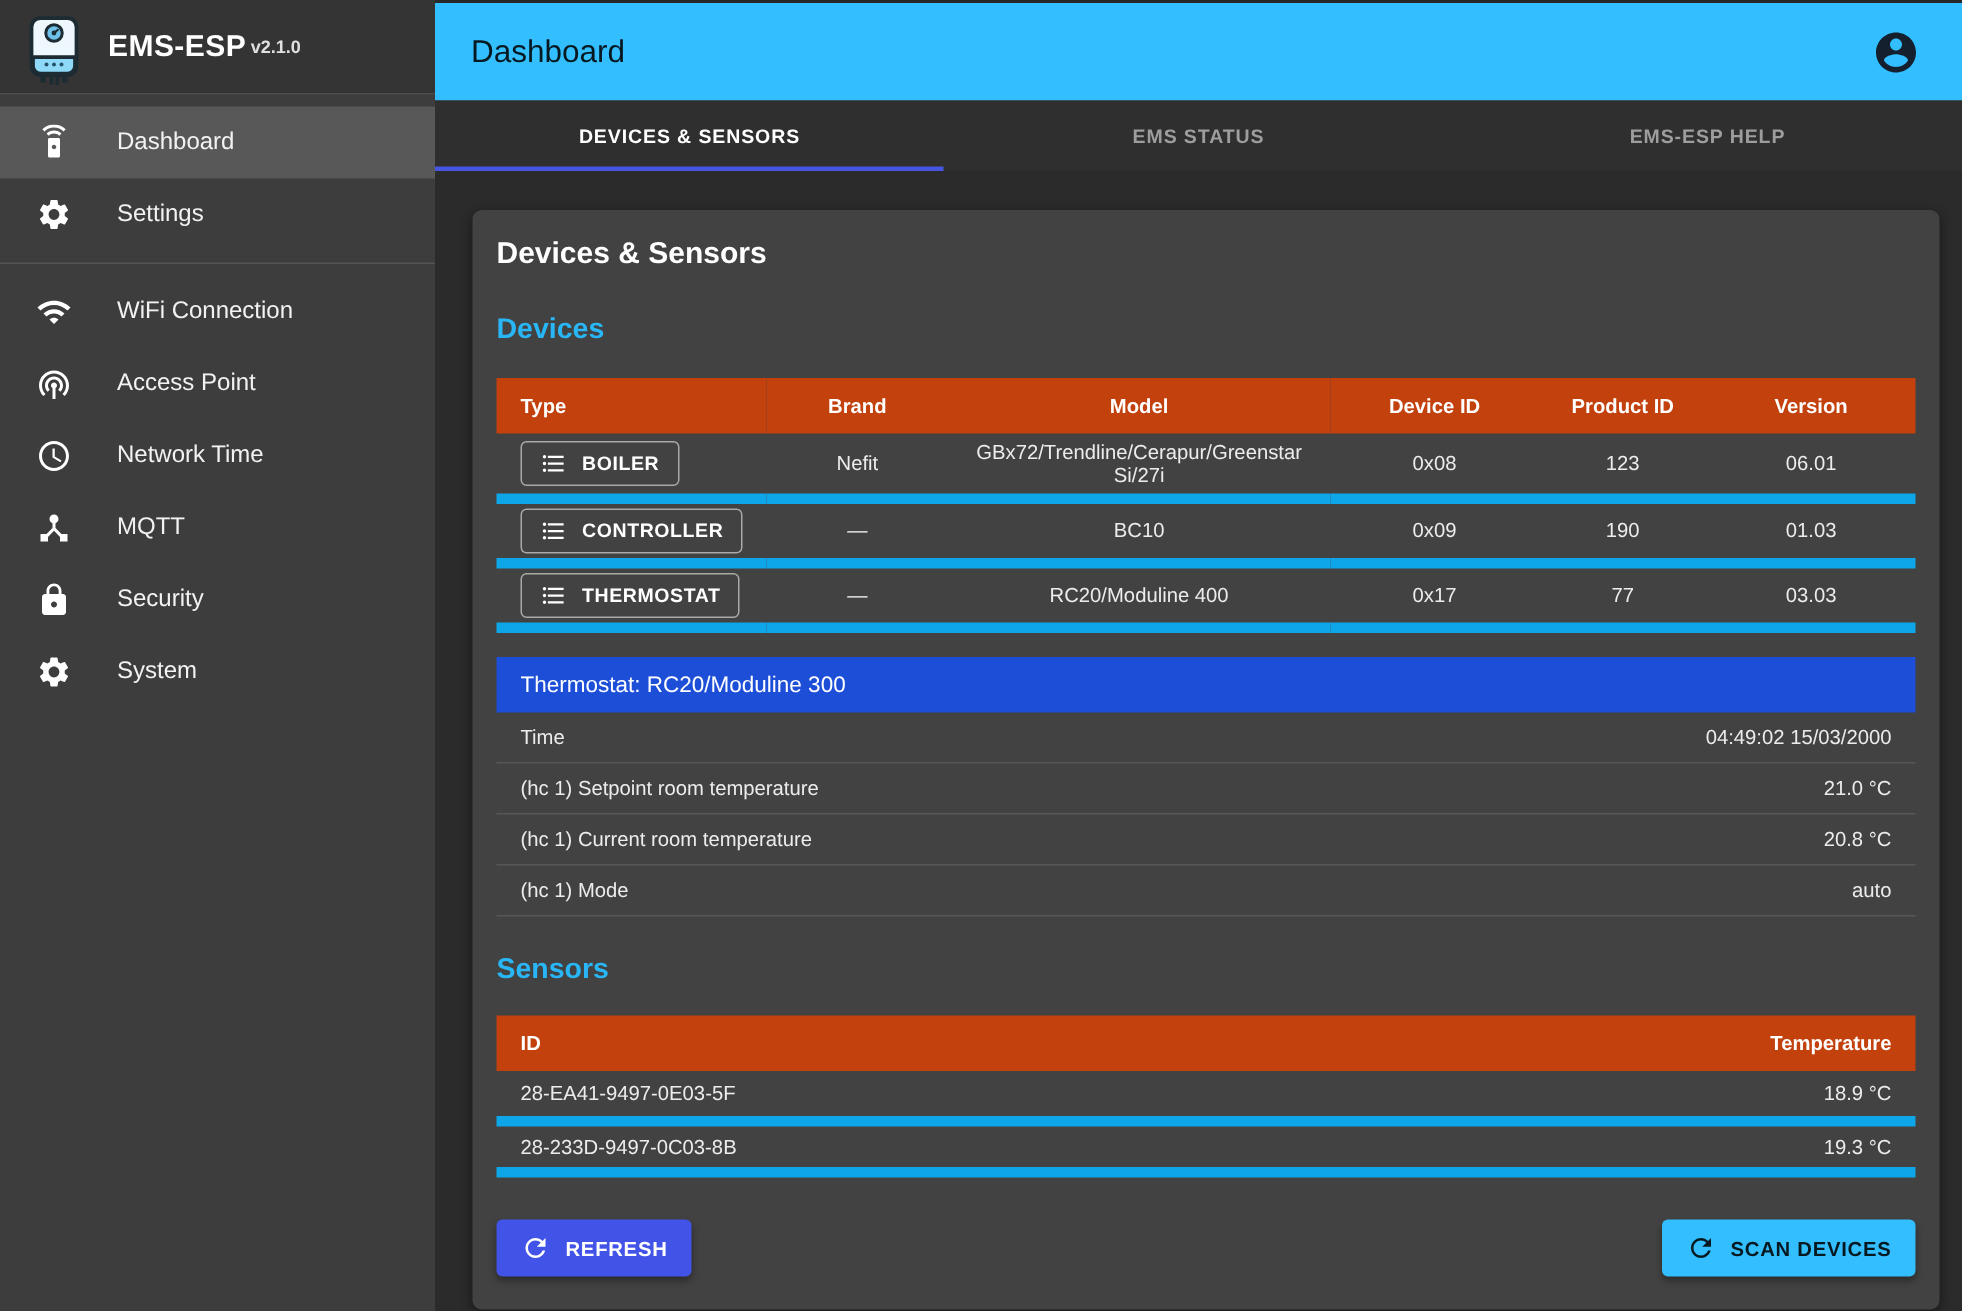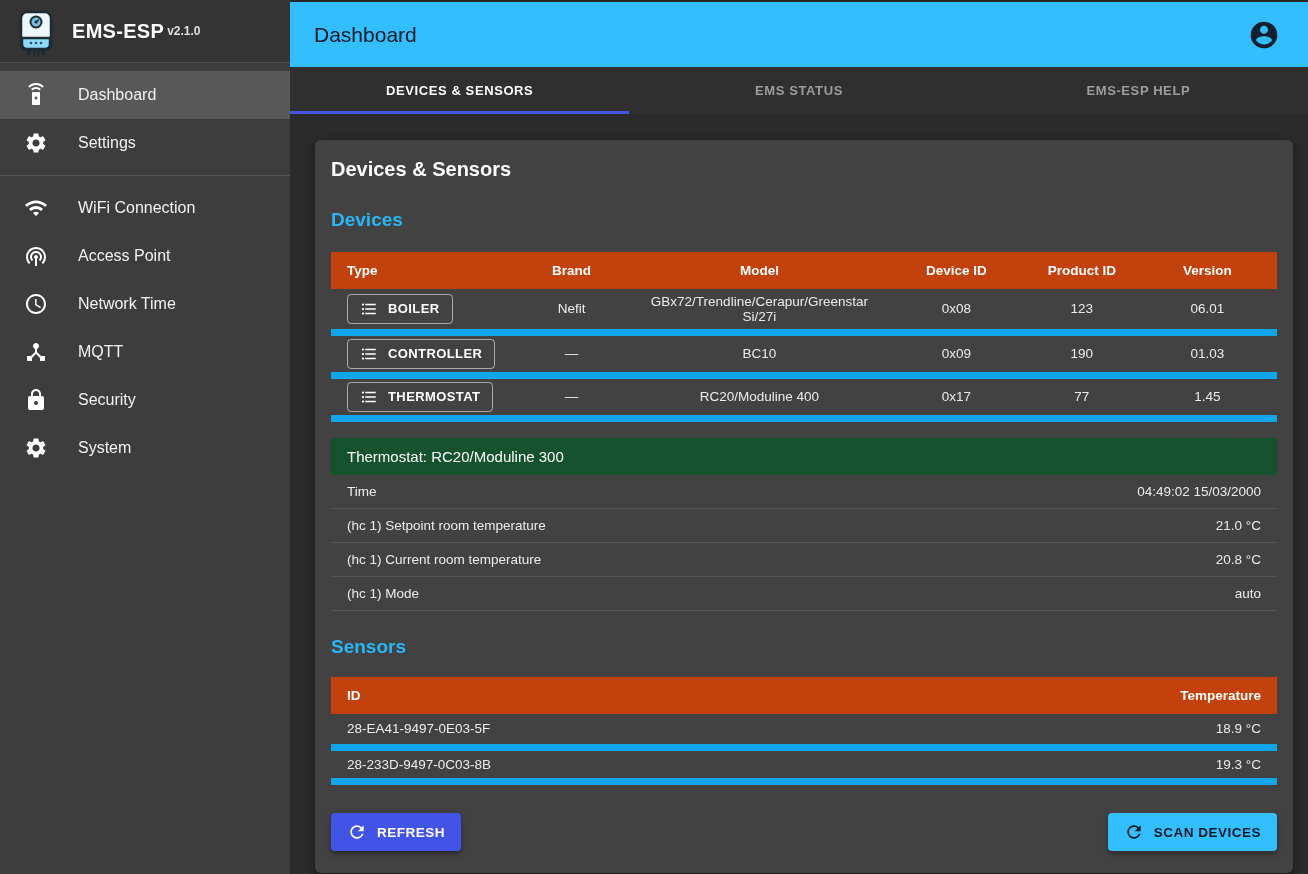--- a/index.html
+++ b/index.html
@@ -55,21 +55,21 @@
   .sensors-table { margin-top:18px; }
   .sensors-table td { height:34px; }
   .al { text-align:left; } .ac { text-align:center; } .ar { text-align:right; }
 
   .type-btn { display:inline-flex; align-items:center; gap:10px; background:transparent;
               border:1px solid rgba(255,255,255,.55); border-radius:4px; padding:5px 12px;
               color:#fff; font-family:inherit; font-size:13px; font-weight:bold;
               letter-spacing:.4px; cursor:pointer; }
   .type-btn svg { width:18px; height:18px; fill:#fff; display:block; }
 
-  .detail-header { margin-top:16px; background:#14532d; color:#fff; font-size:15px;
+  .detail-header { margin-top:16px; background:#1d4ed8; color:#fff; font-size:15px;
                    padding:9px 16px; line-height:19px; }
   .detail-row { display:flex; justify-content:space-between; align-items:center;
                 padding:0 16px; height:34px; border-bottom:1px solid #575757;
                 color:#ececec; font-size:13.5px; }
 
   .actions { display:flex; justify-content:space-between; margin-top:28px; }
   .action-btn { display:inline-flex; align-items:center; gap:10px; border:none; border-radius:4px;
                 padding:9px 16px; font-family:inherit; font-size:13.5px; font-weight:bold;
                 letter-spacing:.5px; cursor:pointer; box-shadow:0 3px 5px rgba(0,0,0,.35); }
   .action-btn svg { width:20px; height:20px; display:block; fill:currentColor; }
@@ -244,21 +244,21 @@
                   <svg viewBox="0 0 24 24">
                       <path d="M4 10.5c-.83 0-1.5.67-1.5 1.5s.67 1.5 1.5 1.5 1.5-.67 1.5-1.5-.67-1.5-1.5-1.5zm0-6c-.83 0-1.5.67-1.5 1.5S3.17 7.5 4 7.5 5.5 6.83 5.5 6 4.83 4.5 4 4.5zm0 12c-.83 0-1.5.68-1.5 1.5s.68 1.5 1.5 1.5 1.5-.68 1.5-1.5-.67-1.5-1.5-1.5zM7 19h14v-2H7v2zm0-6h14v-2H7v2zm0-8v2h14V5H7z"></path>
                     </svg>
                   <span>THERMOSTAT</span>
                 </button>
               </td>
               <td class="ac">—</td>
               <td class="ac">RC20/Moduline 400</td>
               <td class="ac">0x17</td>
               <td class="ac">77</td>
-              <td class="ac">1.45</td>
+              <td class="ac">03.03</td>
             </tr>
           </tbody>
         </table>
 
         <div class="detail-header">Thermostat: RC20/Moduline 300</div>
         <div class="detail-row">
           <span>Time</span>
           <span>04:49:02 15/03/2000</span>
         </div>
         <div class="detail-row">

